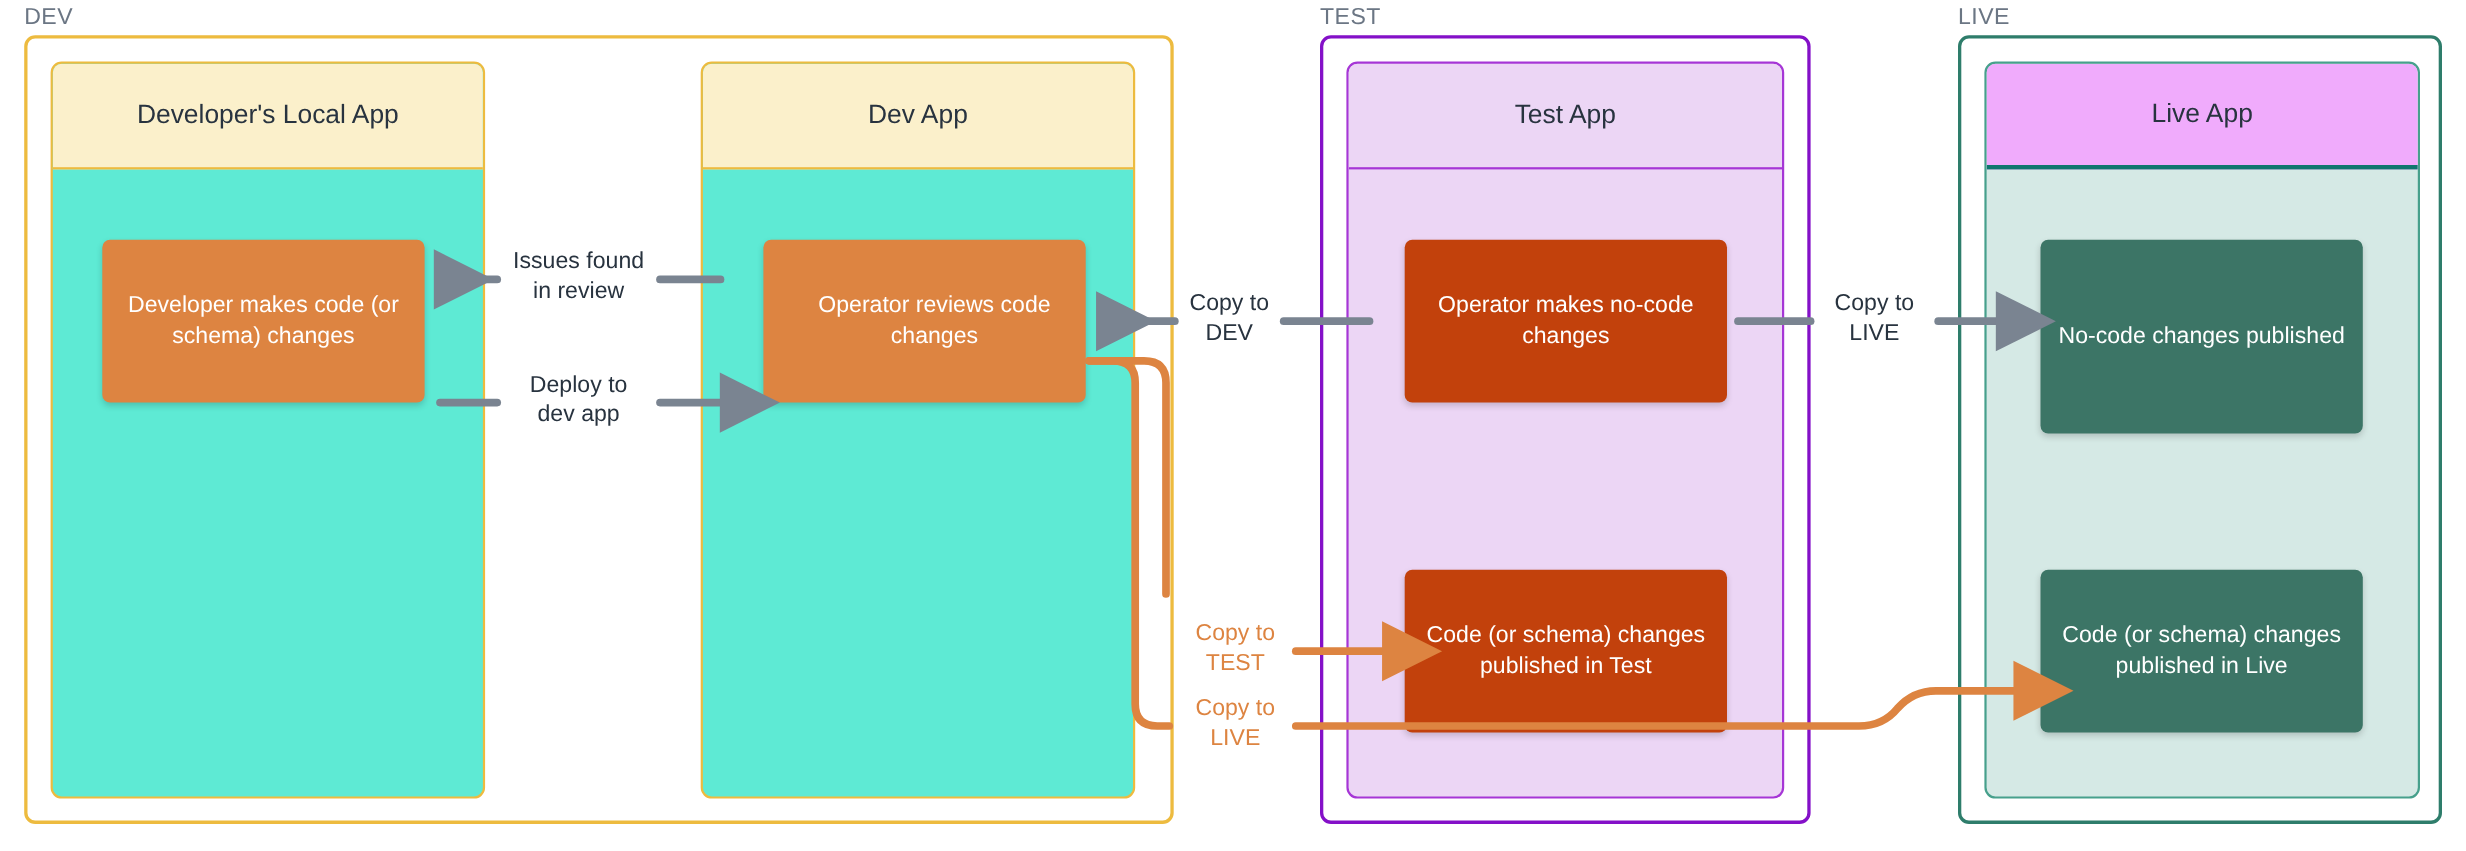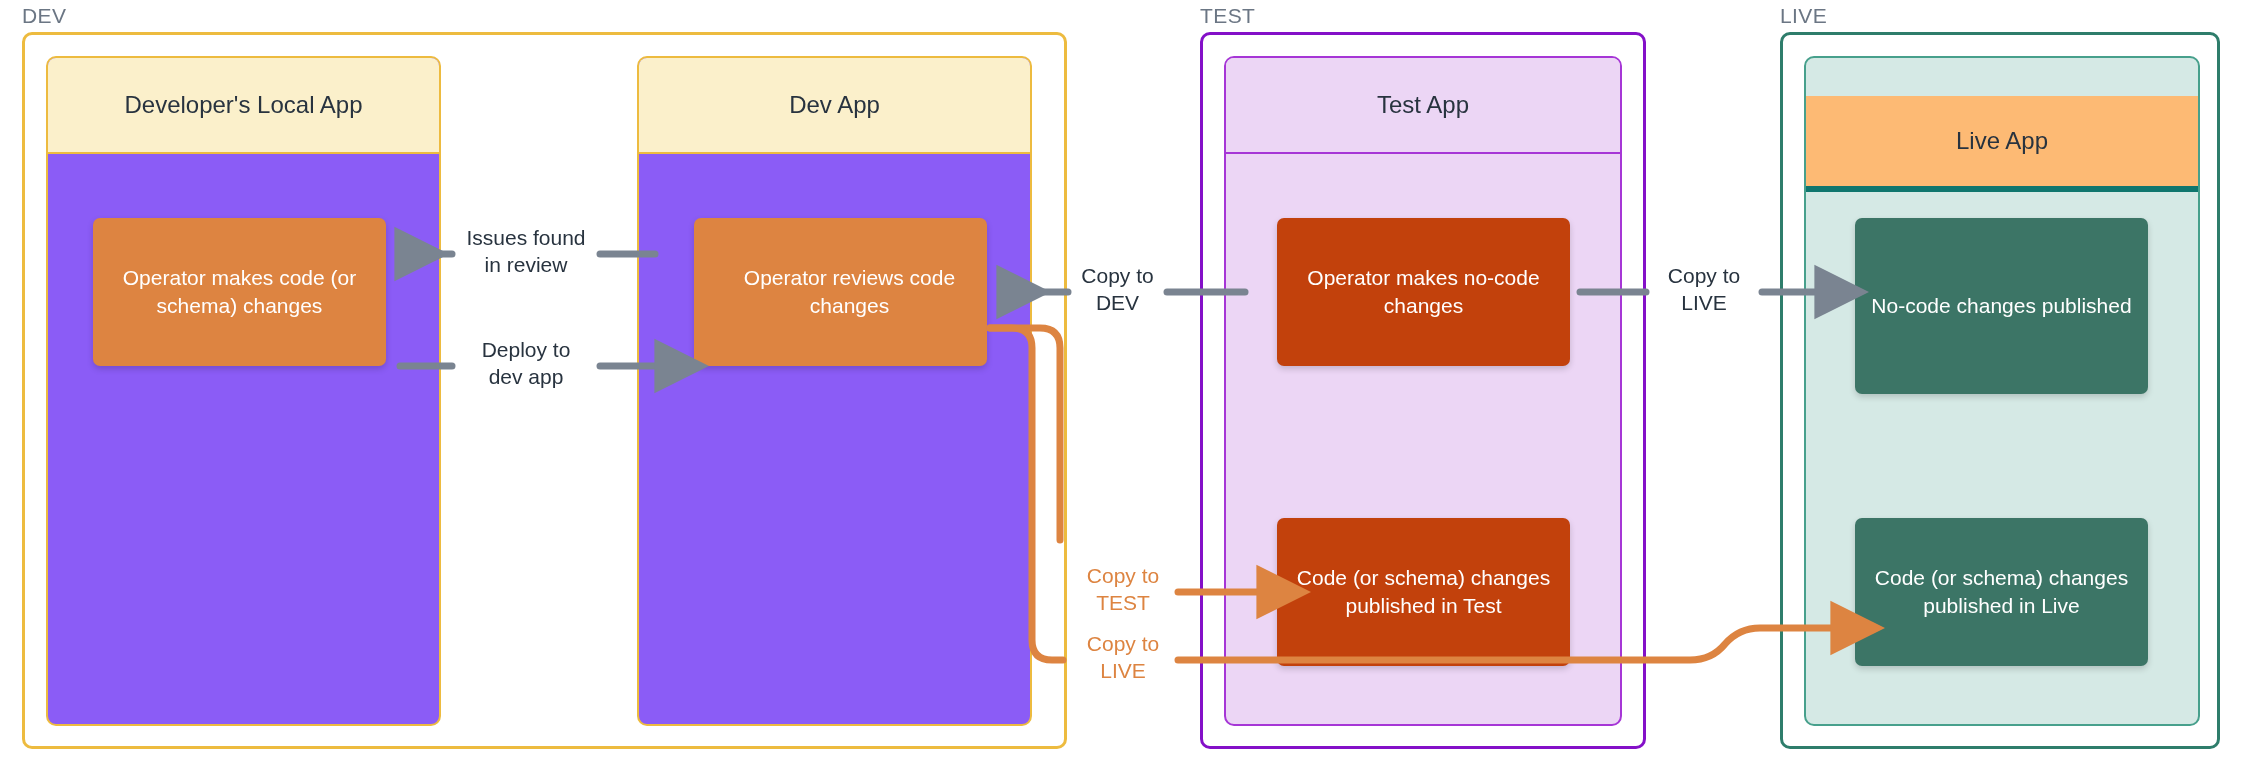--- a/index.html
+++ b/index.html
@@ -22,26 +22,26 @@
 
   
   .app{position:absolute;box-sizing:border-box;border-radius:10px;overflow:hidden;}
   .app-head{
     box-sizing:border-box;width:100%;height:96px;
     display:flex;align-items:center;justify-content:center;
     font-size:24px;color:#28333f;
   }
   .app-body{box-sizing:border-box;width:100%;position:relative;}
 
-  .app-dev  {border:2px solid #edbb3f;background:#8b5cf6;}
+  .app-dev  {border:2px solid #edbb3f;background:#5eead4;}
   .app-dev  .app-head{background:#fbf0cb;border-bottom:2px solid #edbb3f;}
   .app-test {border:2px solid #A636D6;background:#ecd6f5;}
   .app-test .app-head{background:#ecd6f5;border-bottom:2px solid #A636D6;}
   .app-live {border:2px solid #47A08C;background:#d5e9e5;}
-  .app-live .app-head{background:#fdba74;border-bottom:6px solid #0f766e;margin-top:38px;}
+  .app-live .app-head{background:#f0abfc;border-bottom:4px solid #0f766e;}
 
   
   .node{
     position:absolute;box-sizing:border-box;border-radius:7px;
     display:flex;align-items:center;justify-content:center;text-align:center;
     color:#ffffff;font-size:21px;line-height:1.32;padding:8px 14px;
     box-shadow:0 3px 6px rgba(0,0,0,.17);
   }
   .node-orange{background:#dd8441;}
   .node-purple{background:#c2410c;}
@@ -68,21 +68,21 @@
   <div class="app app-dev" style="left:46px;top:56px;width:395px;height:670px;">
     <div class="app-head">Developer's Local App</div>
     <div class="app-body" style="height:572px;"></div>
   </div>
 
   <div class="app app-dev" style="left:637px;top:56px;width:395px;height:670px;">
     <div class="app-head">Dev App</div>
     <div class="app-body" style="height:572px;"></div>
   </div>
 
-  <div class="node node-orange" style="left:93px;top:218px;width:293px;height:148px;">Operator makes
+  <div class="node node-orange" style="left:93px;top:218px;width:293px;height:148px;">Developer makes
 code (or schema)
 changes</div>
 
   <div class="node node-orange" style="left:694px;top:218px;width:293px;height:148px;padding-left:32px;">Operator reviews
 code changes</div>
 
   <div class="env-label" style="left:1200px;top:4px;">TEST</div>
   <div class="env env-test" style="left:1200px;top:32px;width:446px;height:717px;"></div>
 
   <div class="app app-test" style="left:1224px;top:56px;width:398px;height:670px;">

